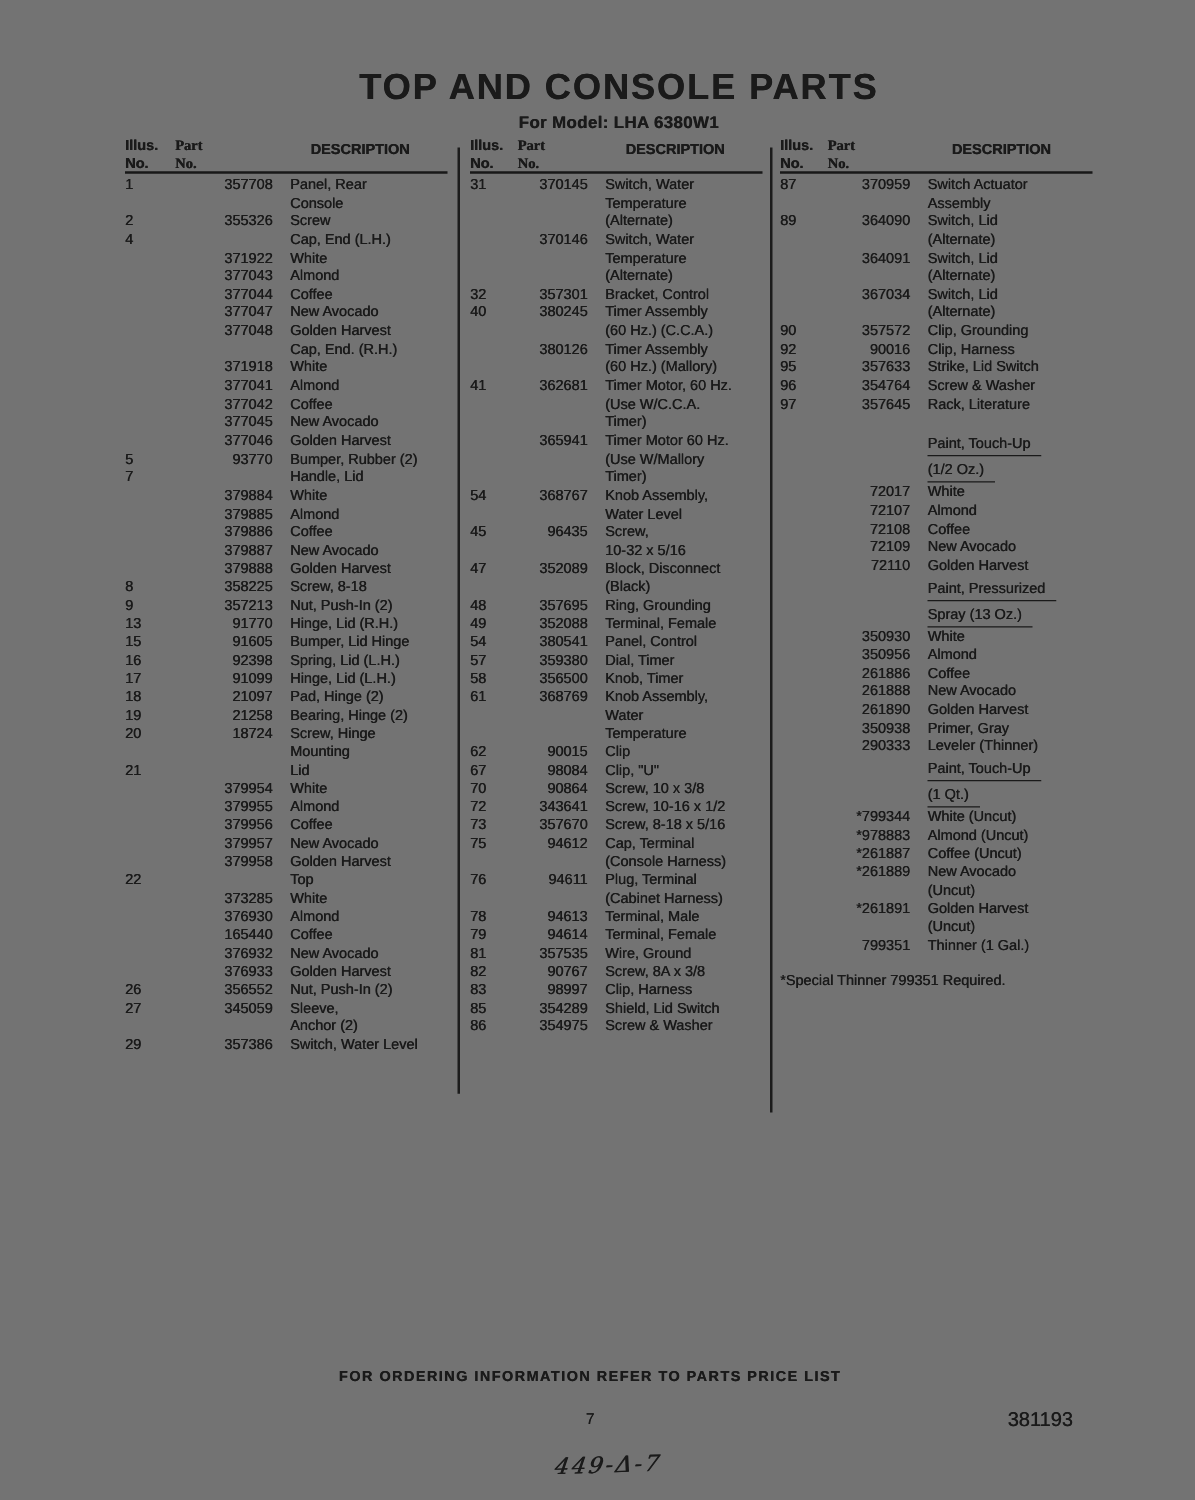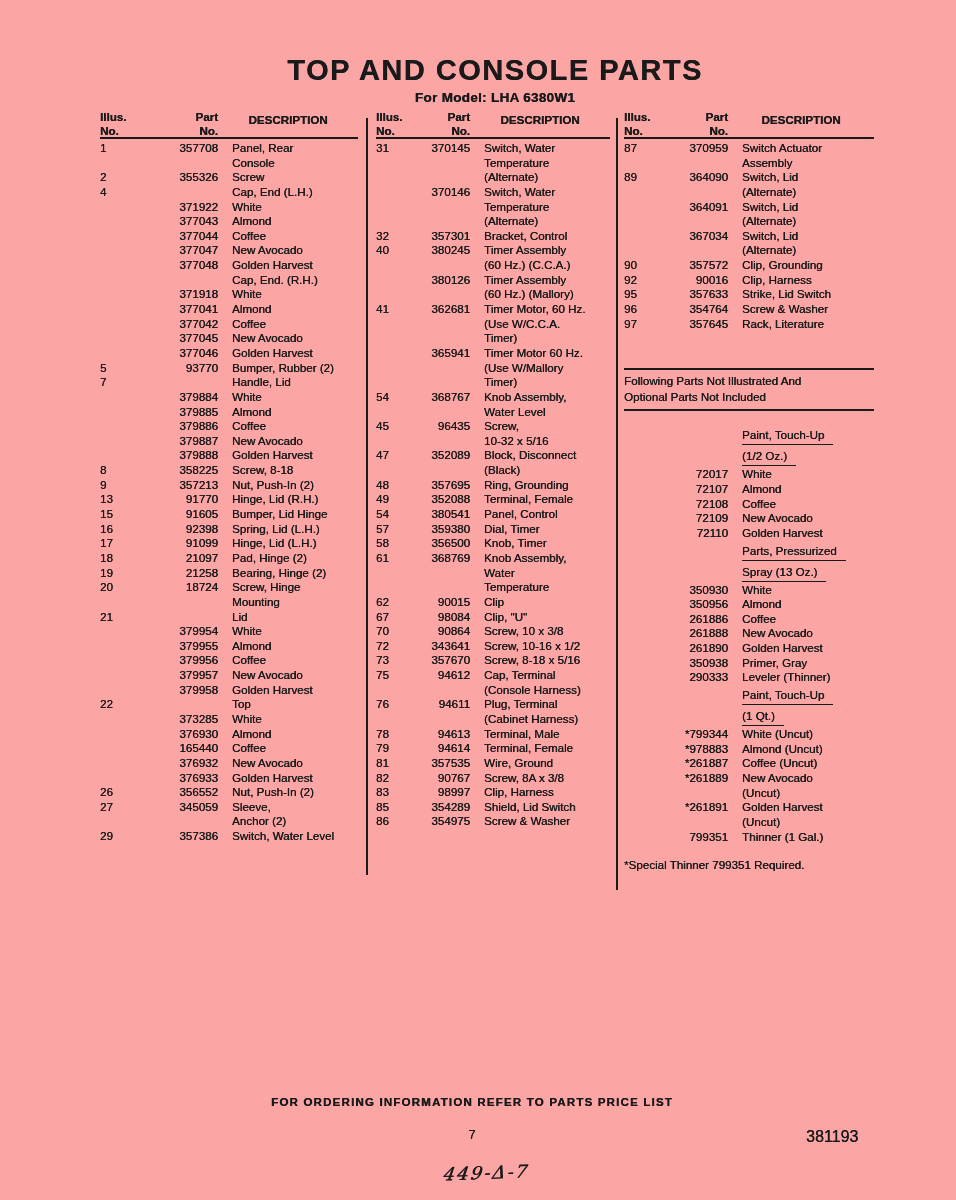--- a/index.html
+++ b/index.html
@@ -1,20 +1,20 @@
 <!DOCTYPE html>
 <html><head>
 <meta charset="utf-8">
 <style>
   html,body{margin:0;padding:0;}
   body{background:#e8e8e6;}
   .page{
     position:relative;
     width:956px;height:1200px;
-    background:#fca5a5;
+    background:#737373;
     overflow:hidden;
     font-family:"Liberation Sans",sans-serif;
     color:#1a1a1a;
     text-shadow:0.35px 0 0 currentColor;
   }
   
   .titlewrap{position:absolute;top:54px;left:0;width:990px;text-align:center;}
   .titlewrap h1{margin:0;font-size:29px;font-weight:bold;letter-spacing:1.5px;}
   .subtitle{font-size:13.5px;font-weight:bold;margin-top:3px;letter-spacing:0.3px;}
 
@@ -27,21 +27,21 @@
   .col{position:absolute;top:106px;font-size:11.6px;}
   .col1{left:100px;width:258px;}
   .col2{left:376px;width:234px;}
   .col3{left:624px;width:250px;}
   .col1 .grid{grid-template-columns:40px 78px 1fr;}
   .col2 .grid{grid-template-columns:38px 56px 1fr;}
   .col3 .grid{grid-template-columns:38px 66px 1fr;}
 
   .hdr{display:grid;height:31px;border-bottom:2px solid #181818;margin-bottom:2px;align-items:end;font-weight:bold;}
   .hc i{display:block;font-style:normal;line-height:13.5px;}
-  .hp{text-align:right;}
+  .hp{text-align:left;font-family:Liberation Serif, serif;}
   .hd{text-align:center;padding-bottom:11px;}
 
   .row{display:grid;height:14.65px;line-height:14.65px;white-space:nowrap;}
   .c.p{text-align:right;}
   .c.d{padding-left:14px;}
 
   
   .ni-head{margin-top:37px;border-top:2px solid #1a1a1a;border-bottom:2px solid #1a1a1a;padding:3px 0 5px;line-height:15.5px;}
   .opt{margin-top:17px;}
   .orow{display:grid;grid-template-columns:104px 1fr;height:14.65px;line-height:14.65px;white-space:nowrap;}
@@ -655,24 +655,20 @@
           <span class="c d">Screw &amp; Washer</span>
         </div>
         <div class="row grid">
           <span class="c i">97</span>
           <span class="c p">357645</span>
           <span class="c d">Rack, Literature</span>
         </div>
       </div>
 
     <div class="ni-section">
-      <div class="ni-head">
-        <div>Following Parts Not Illustrated And</div>
-        <div>Optional Parts Not Included</div>
-      </div>
       <div class="opt">
           <div class="orow h">
             <span class="c p"></span>
             <span class="c d"><span class="u">Paint, Touch-Up</span></span>
           </div>
           <div class="orow h">
             <span class="c p"></span>
             <span class="c d"><span class="u">(1/2 Oz.)</span></span>
           </div>
           <div class="orow">
@@ -690,21 +686,21 @@
           <div class="orow">
             <span class="c p">72109</span>
             <span class="c d"><span>New Avocado</span></span>
           </div>
           <div class="orow">
             <span class="c p">72110</span>
             <span class="c d"><span>Golden Harvest</span></span>
           </div>
           <div class="orow h">
             <span class="c p"></span>
-            <span class="c d"><span class="u">Parts, Pressurized</span></span>
+            <span class="c d"><span class="u">Paint, Pressurized</span></span>
           </div>
           <div class="orow h">
             <span class="c p"></span>
             <span class="c d"><span class="u">Spray (13 Oz.)</span></span>
           </div>
           <div class="orow">
             <span class="c p">350930</span>
             <span class="c d"><span>White</span></span>
           </div>
           <div class="orow">

